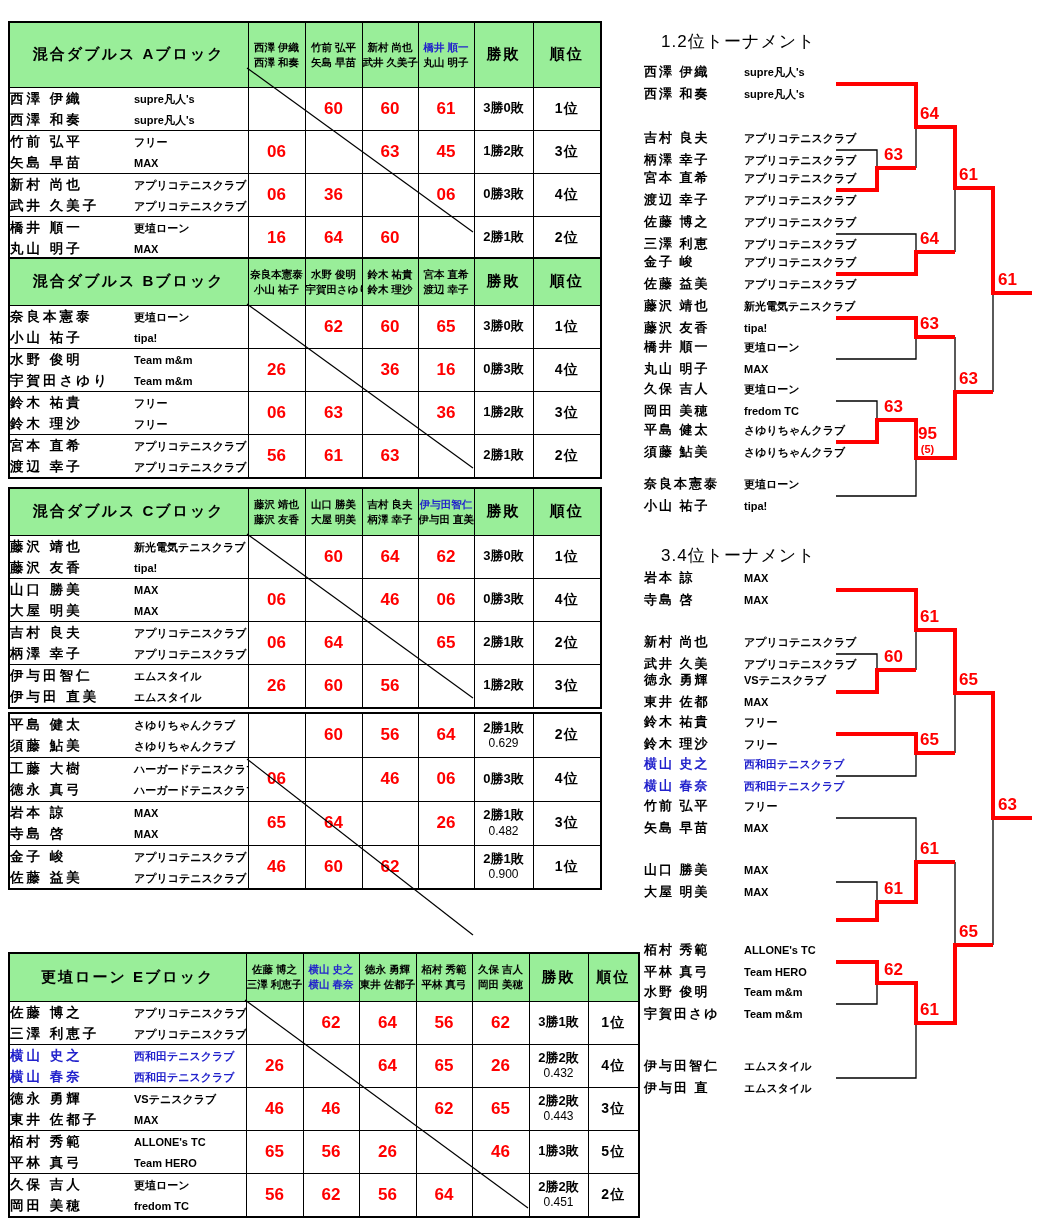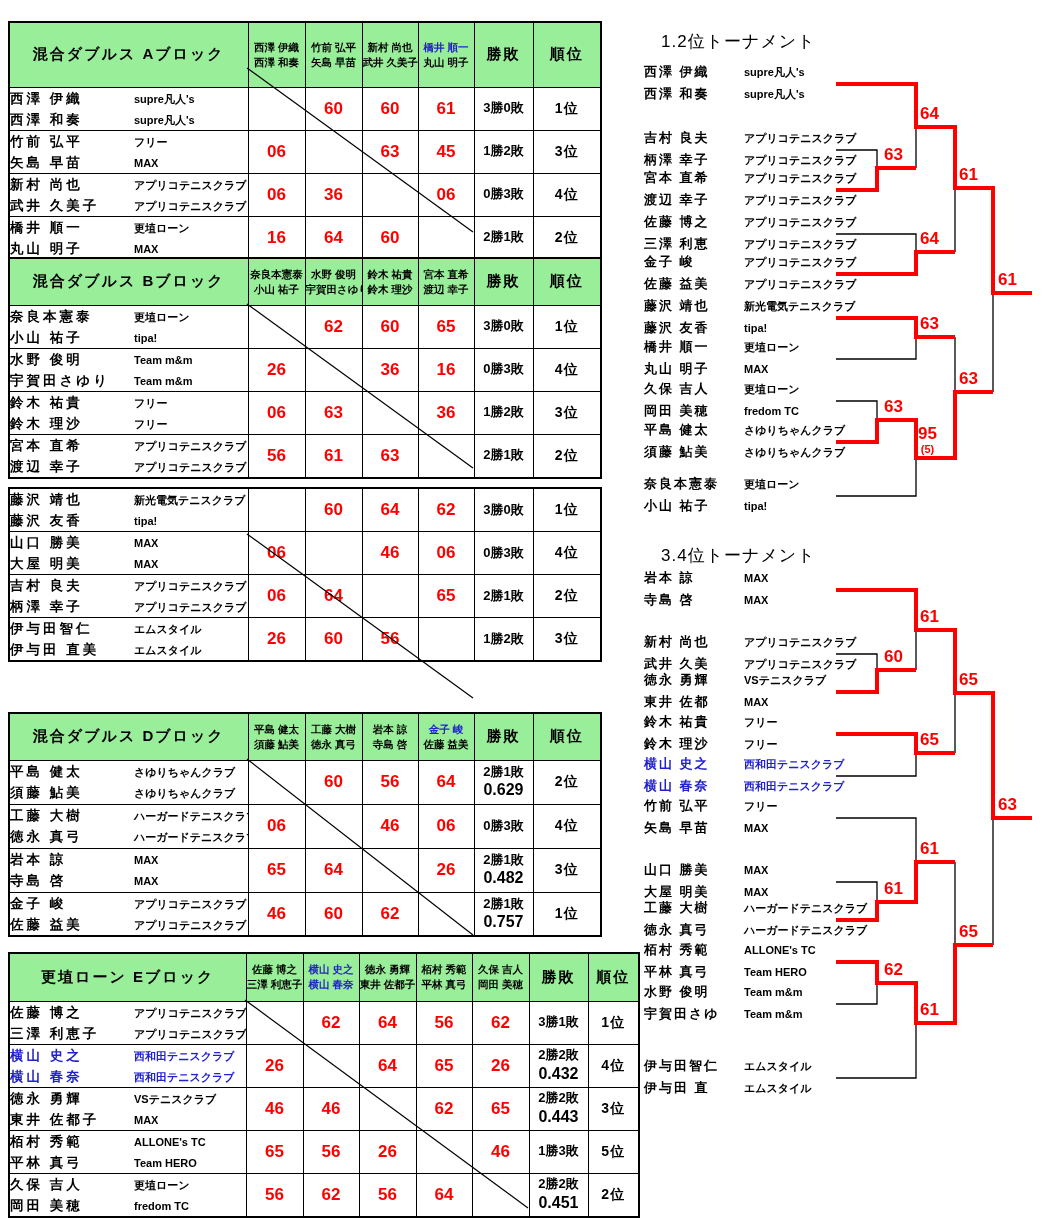--- a/index.html
+++ b/index.html
@@ -11,21 +11,21 @@
   table.blk td{border:1px solid #000;padding:0;overflow:hidden;vertical-align:middle;}
   td.titlecell{background:#99ee99;font-size:15px;font-weight:bold;text-align:center;letter-spacing:2px;}
   td.opp{background:#99ee99;font-size:10.5px;font-weight:bold;text-align:center;line-height:1.45;white-space:nowrap;}
   td.hcol{background:#99ee99;font-size:15px;font-weight:bold;text-align:center;letter-spacing:2px;}
   td.namecell{padding:2px 0 2px 10px;}
   .nrow{line-height:19px;white-space:nowrap;}
   .nm{display:inline-block;width:124px;font-size:13.5px;font-weight:bold;letter-spacing:3px;}
   .club{font-size:11px;font-weight:bold;}
   td.sc{color:#ff0000;font-size:17px;font-weight:bold;text-align:center;}
   td.wl{font-size:13px;font-weight:bold;text-align:center;line-height:1.25;}
-  .ratio{font-size:16px;font-weight:bold;}
+  .ratio{font-size:12px;font-weight:normal;}
   td.rk{font-size:14px;font-weight:bold;text-align:center;letter-spacing:1px;}
   .blue{color:#2222cc;}
   
   .btitle{position:absolute;left:661px;font-size:17px;font-weight:normal;letter-spacing:1px;}
   .bteam{position:absolute;left:644px;width:230px;}
   .brow{height:22px;line-height:22px;white-space:nowrap;}
   .bname{display:inline-block;width:100px;font-size:13px;font-weight:bold;letter-spacing:2px;}
   .bclub{font-size:11px;font-weight:bold;}
   .bscore{position:absolute;color:#ff0000;font-size:17px;font-weight:bold;line-height:19px;}
   .bscore .sub{display:block;font-size:11px;text-align:center;line-height:12px;}
@@ -230,20 +230,41 @@
     <colgroup>
         <col style="width:239px">
         <col style="width:57px">
         <col style="width:57px">
         <col style="width:56px">
         <col style="width:56px">
         <col style="width:59px">
         <col style="width:68px">
       </colgroup>
     <tbody>
+        <tr style="height:47px">
+      <td class="titlecell">混合ダブルス Cブロック</td>
+      <td class="opp">
+            <div>藤沢 靖也</div>
+            <div>藤沢 友香</div>
+          </td>
+      <td class="opp">
+            <div>山口 勝美</div>
+            <div>大屋 明美</div>
+          </td>
+      <td class="opp">
+            <div>吉村 良夫</div>
+            <div>柄澤 幸子</div>
+          </td>
+      <td class="opp">
+            <div class="blue">伊与田智仁</div>
+            <div>伊与田 直美</div>
+          </td>
+      <td class="hcol">勝敗</td>
+      <td class="hcol">順位</td>
+    </tr>
     <tr style="height:41px">
       <td class="namecell">
             <div class="nrow"><span class="nm">藤沢 靖也</span><span class="club">新光電気テニスクラブ</span></div>
             <div class="nrow"><span class="nm">藤沢 友香</span><span class="club">tipa!</span></div>
           </td>
       <td class="sc"></td>
           <td class="sc">60</td>
           <td class="sc">64</td>
           <td class="sc">62</td>
       <td class="wl">
@@ -304,41 +325,20 @@
     <colgroup>
         <col style="width:239px">
         <col style="width:57px">
         <col style="width:57px">
         <col style="width:56px">
         <col style="width:56px">
         <col style="width:59px">
         <col style="width:68px">
       </colgroup>
     <tbody>
-        <tr style="height:47px">
-      <td class="titlecell">混合ダブルス Dブロック</td>
-      <td class="opp">
-            <div>平島 健太</div>
-            <div>須藤 鮎美</div>
-          </td>
-      <td class="opp">
-            <div>工藤 大樹</div>
-            <div>徳永 真弓</div>
-          </td>
-      <td class="opp">
-            <div>岩本 諒</div>
-            <div>寺島 啓</div>
-          </td>
-      <td class="opp">
-            <div class="blue">金子 峻</div>
-            <div>佐藤 益美</div>
-          </td>
-      <td class="hcol">勝敗</td>
-      <td class="hcol">順位</td>
-    </tr>
     <tr style="height:44px">
       <td class="namecell">
             <div class="nrow"><span class="nm">平島 健太</span><span class="club">さゆりちゃんクラブ</span></div>
             <div class="nrow"><span class="nm">須藤 鮎美</span><span class="club">さゆりちゃんクラブ</span></div>
           </td>
       <td class="sc"></td>
           <td class="sc">60</td>
           <td class="sc">56</td>
           <td class="sc">64</td>
       <td class="wl">
@@ -381,21 +381,21 @@
       <td class="namecell">
             <div class="nrow"><span class="nm">金子 峻</span><span class="club">アプリコテニスクラブ</span></div>
             <div class="nrow"><span class="nm">佐藤 益美</span><span class="club">アプリコテニスクラブ</span></div>
           </td>
       <td class="sc">46</td>
           <td class="sc">60</td>
           <td class="sc">62</td>
           <td class="sc"></td>
       <td class="wl">
             <div>2勝1敗</div>
-            <div class="ratio">0.757</div>
+            <div class="ratio">0.900</div>
           </td>
       <td class="rk">1位</td>
     </tr>
   </tbody>
     </table>
 
   <table class="blk" style="left:8px;top:952px;width:630px">
     <colgroup>
         <col style="width:237px">
         <col style="width:57px">
@@ -588,24 +588,20 @@
       <div class="brow"><span class="bname blue">横山 史之</span><span class="bclub blue">西和田テニスクラブ</span></div>
       <div class="brow"><span class="bname blue">横山 春奈</span><span class="bclub blue">西和田テニスクラブ</span></div>
     </div>
   <div class="bteam" style="top:794px">
       <div class="brow"><span class="bname">竹前 弘平</span><span class="bclub">フリー</span></div>
       <div class="brow"><span class="bname">矢島 早苗</span><span class="bclub">MAX</span></div>
     </div>
   <div class="bteam" style="top:858px">
       <div class="brow"><span class="bname">山口 勝美</span><span class="bclub">MAX</span></div>
       <div class="brow"><span class="bname">大屋 明美</span><span class="bclub">MAX</span></div>
-    </div>
-  <div class="bteam" style="top:896px">
-      <div class="brow"><span class="bname">工藤 大樹</span><span class="bclub">ハーガードテニスクラブ</span></div>
-      <div class="brow"><span class="bname">徳永 真弓</span><span class="bclub">ハーガードテニスクラブ</span></div>
     </div>
   <div class="bteam" style="top:938px">
       <div class="brow"><span class="bname">栢村 秀範</span><span class="bclub">ALLONE's TC</span></div>
       <div class="brow"><span class="bname">平林 真弓</span><span class="bclub">Team HERO</span></div>
     </div>
   <div class="bteam" style="top:980px">
       <div class="brow"><span class="bname">水野 俊明</span><span class="bclub">Team m&amp;m</span></div>
       <div class="brow"><span class="bname">宇賀田さゆ</span><span class="bclub">Team m&amp;m</span></div>
     </div>
   <div class="bteam" style="top:1054px">

